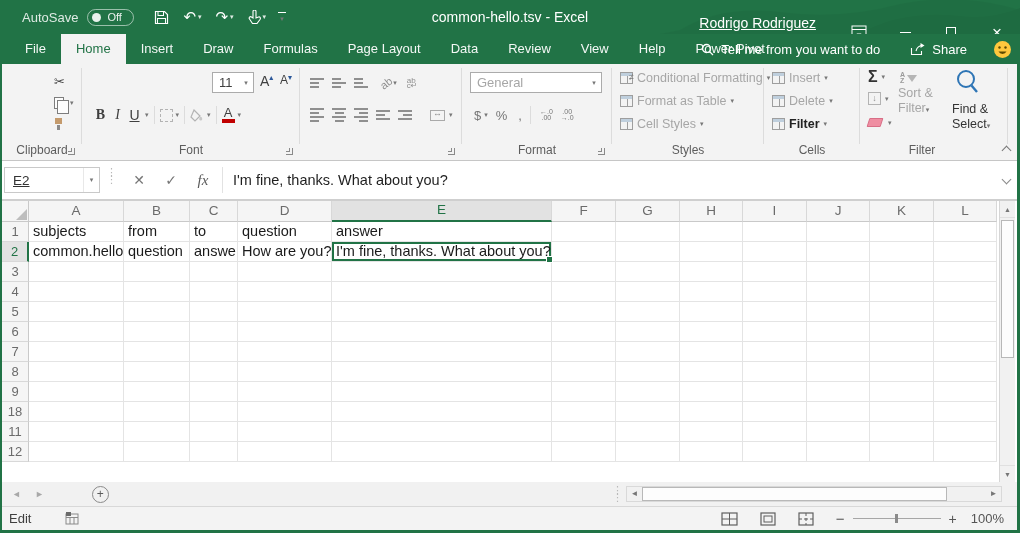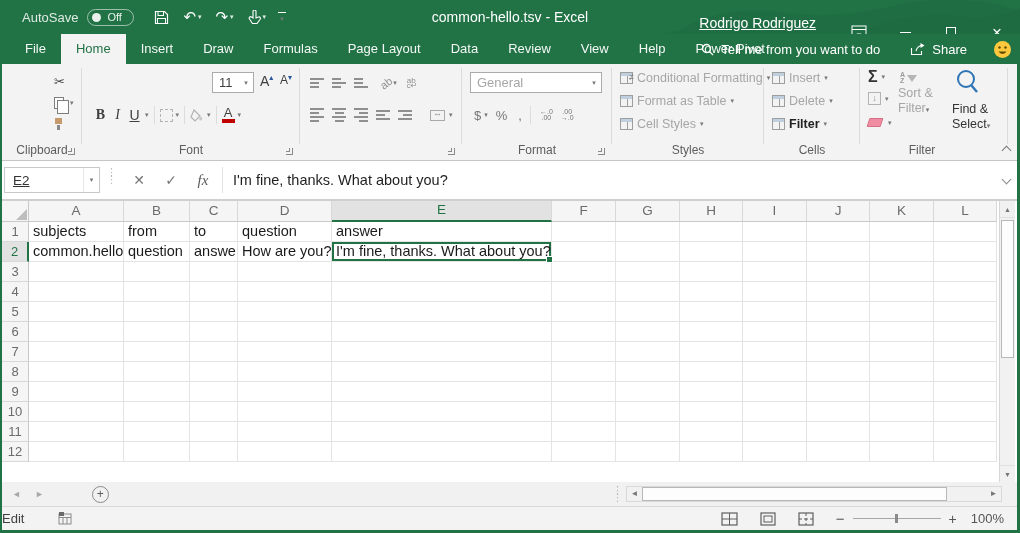--- a/index.html
+++ b/index.html
@@ -141,21 +141,21 @@
   .sheet-nav span { font-size:9px; color:#a8a8a8; margin-right:14px; }
   .sheet-tab { margin-left:36px; width:110px; background:#fff; border-left:1px solid #d4d4d4; border-right:1px solid #d4d4d4; border-bottom:2px solid #217346; display:flex; align-items:center; justify-content:center; font-size:13px; font-weight:bold; color:#1e6e42; }
   .addsheet { margin-left:34px; align-self:center; width:17px; height:17px; border:1px solid #8a8a8a; border-radius:50%; text-align:center; line-height:15px; font-size:12px; color:#5a5a5a; }
   .sheet-grip { position:absolute; left:610px; top:5px; color:#b9b9b9; font-size:11px; line-height:7px; }
   .hscroll { position:absolute; left:624px; top:4px; width:376px; height:16px; background:#f1f1f1; border:1px solid #d9d9d9; display:flex; align-items:center; }
   .hs-btn { width:15px; height:14px; font-size:8px; color:#767676; text-align:center; line-height:14px; }
   .hthumb { width:305px; height:14px; background:#fdfdfd; border:1px solid #b8b8b8; }
   .hs-track { flex:1; }
   
   .statusbar { position:absolute; top:506px; left:2px; width:1016px; height:24px; background:#f3f3f3; border-top:1px solid #d8d8d8; display:flex; align-items:center; font-size:13px; color:#3f3f3f; }
-  .mode { margin-left:0; }
+  .mode { margin-left:7px; }
   .macro-ic { margin-left:34px; }
   .sb-right { position:absolute; right:14px; display:flex; align-items:center; }
   .view-ic { margin-right:22px; }
   .zoom-out { font-size:15px; color:#555; margin-right:8px; }
   .zoom-track { position:relative; width:88px; height:1px; background:#a6a6a6; margin-right:8px; }
   .zoom-thumb { position:absolute; left:42px; top:-4px; width:3px; height:9px; background:#8a8a8a; }
   .zoom-in { font-size:14px; color:#555; margin-right:14px; }
   .zoom-pct { color:#555; }
   
   .edge-l { position:absolute; left:0; top:34px; bottom:0; width:2px; background:#217346; }
@@ -643,21 +643,21 @@
           <div class="cell" style="width: 220px;"></div>
           <div class="cell" style="width: 64px;"></div>
           <div class="cell" style="width: 64px;"></div>
           <div class="cell" style="width: 63px;"></div>
           <div class="cell" style="width: 64px;"></div>
           <div class="cell" style="width: 63px;"></div>
           <div class="cell" style="width: 64px;"></div>
           <div class="cell" style="width: 63px;"></div>
         </div>
         <div class="grid-row">
-          <div class="row-hdr">10</div>
+          <div class="row-hdr">18</div>
           <div class="cell" style="width: 95px;"></div>
           <div class="cell" style="width: 66px;"></div>
           <div class="cell" style="width: 48px;"></div>
           <div class="cell" style="width: 94px;"></div>
           <div class="cell" style="width: 220px;"></div>
           <div class="cell" style="width: 64px;"></div>
           <div class="cell" style="width: 64px;"></div>
           <div class="cell" style="width: 63px;"></div>
           <div class="cell" style="width: 64px;"></div>
           <div class="cell" style="width: 63px;"></div>

